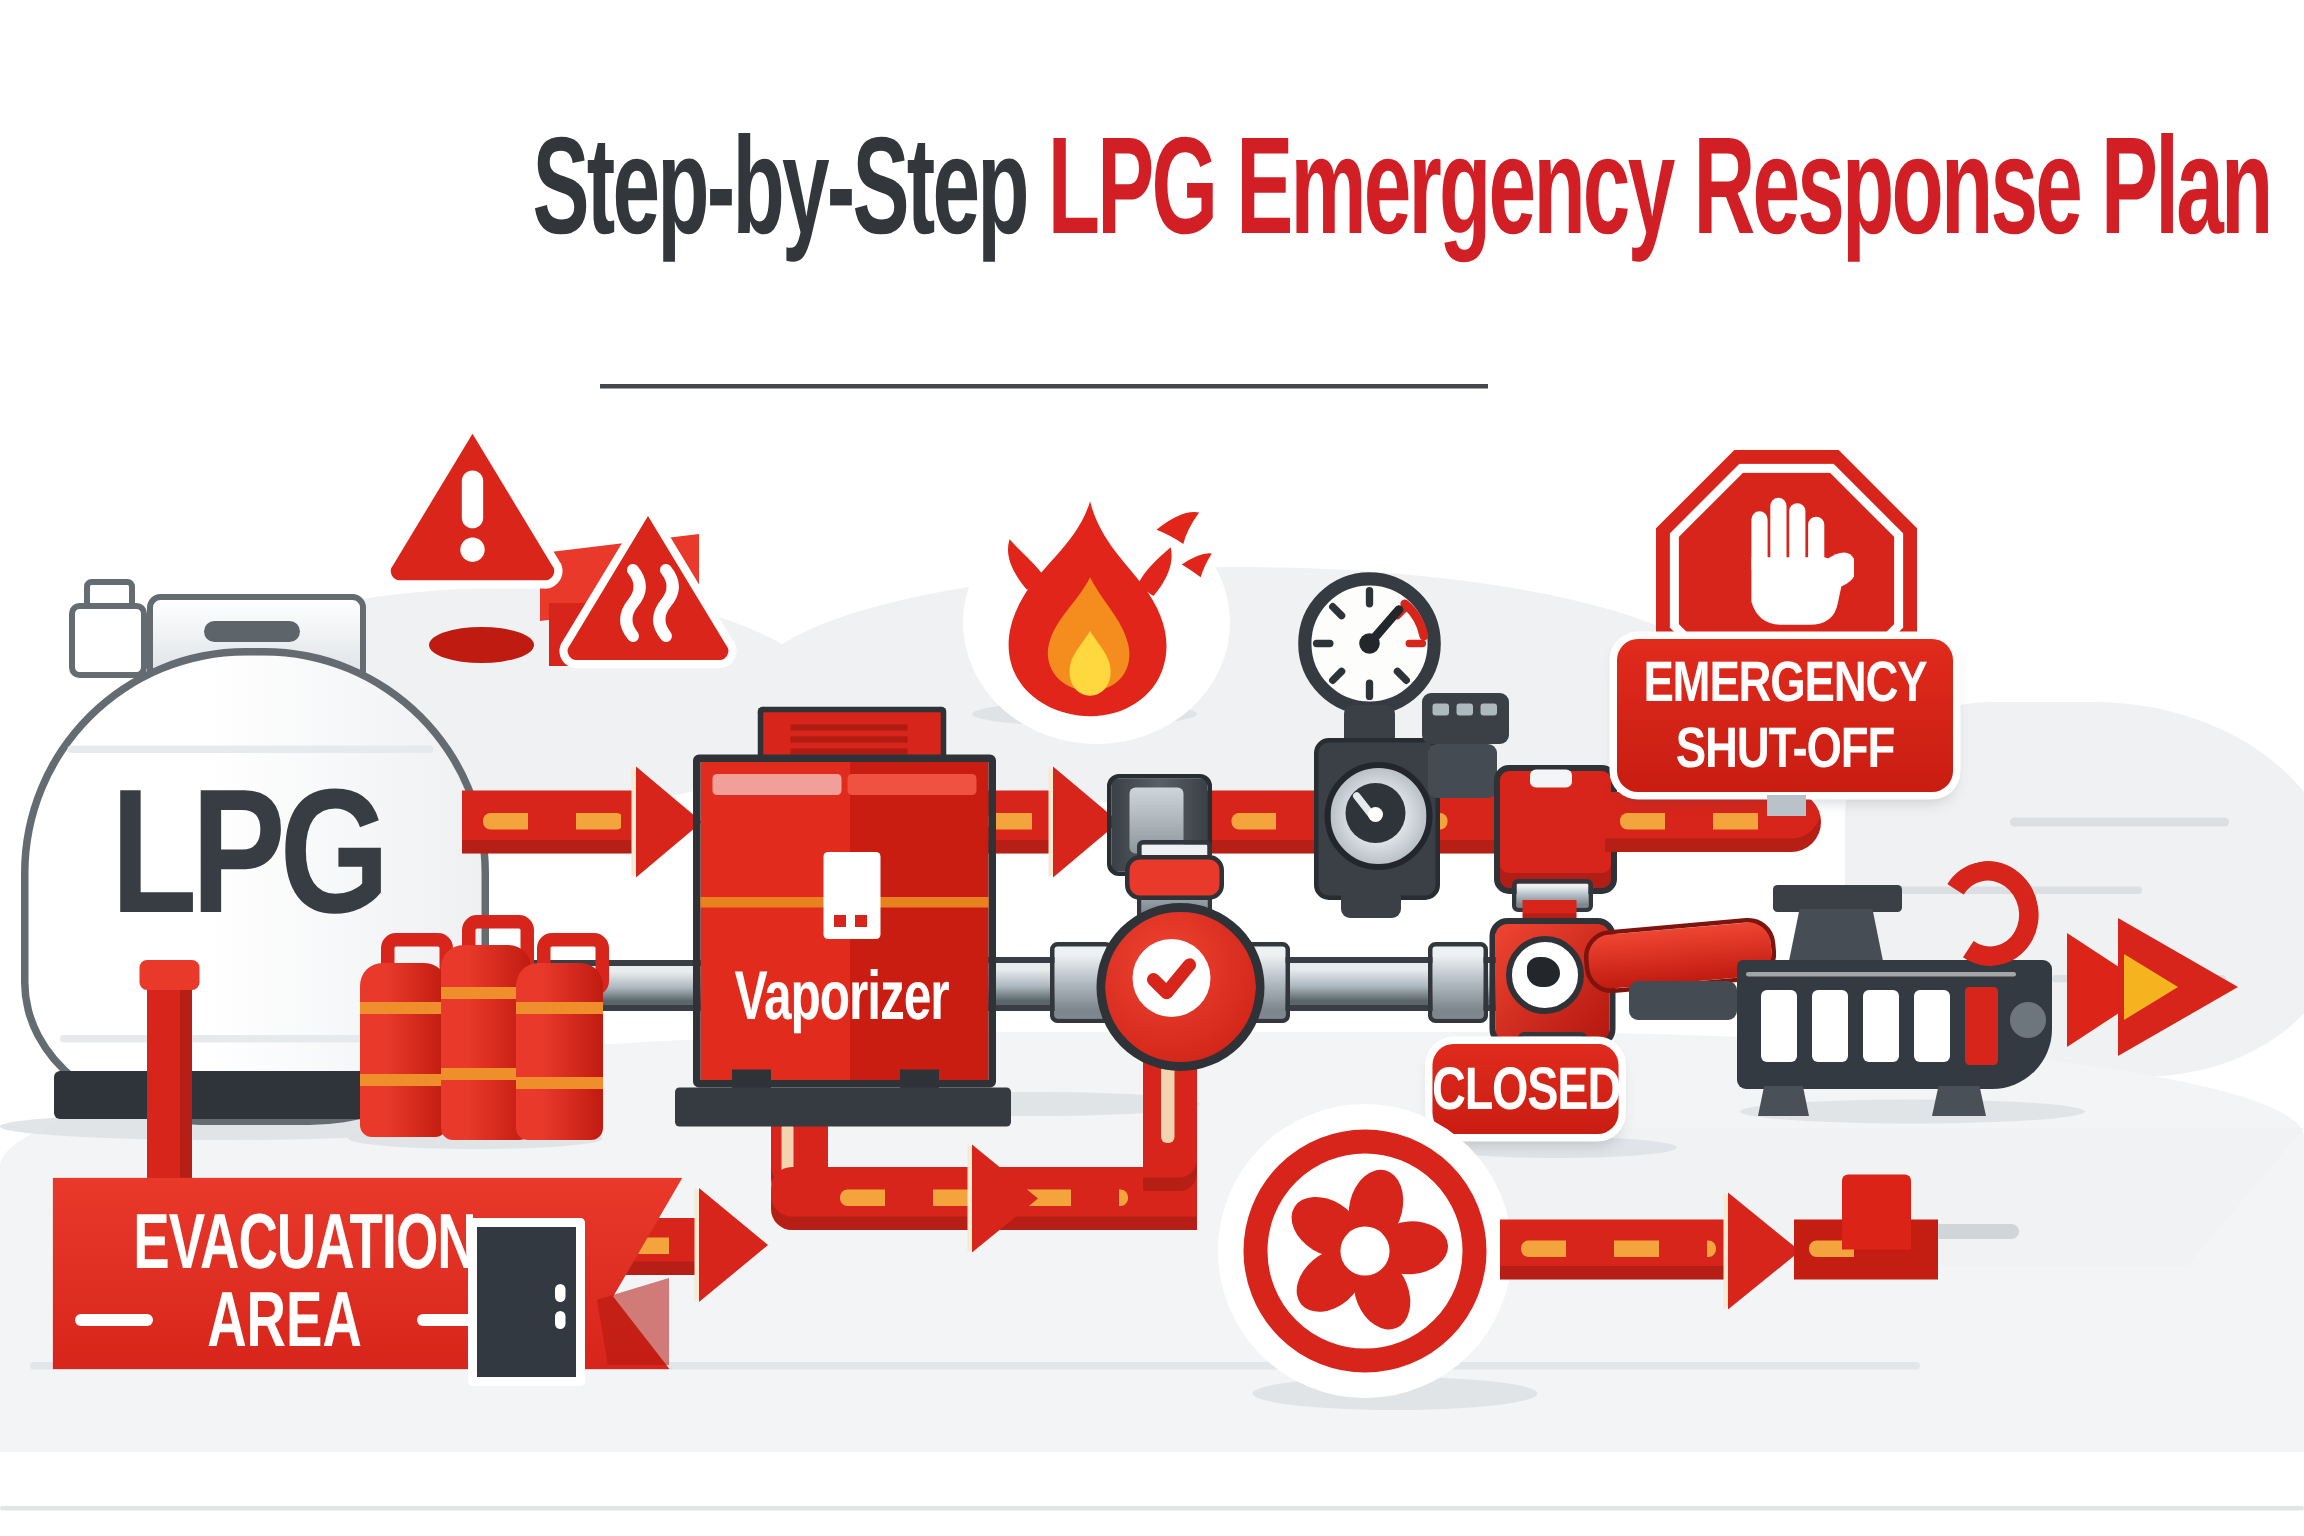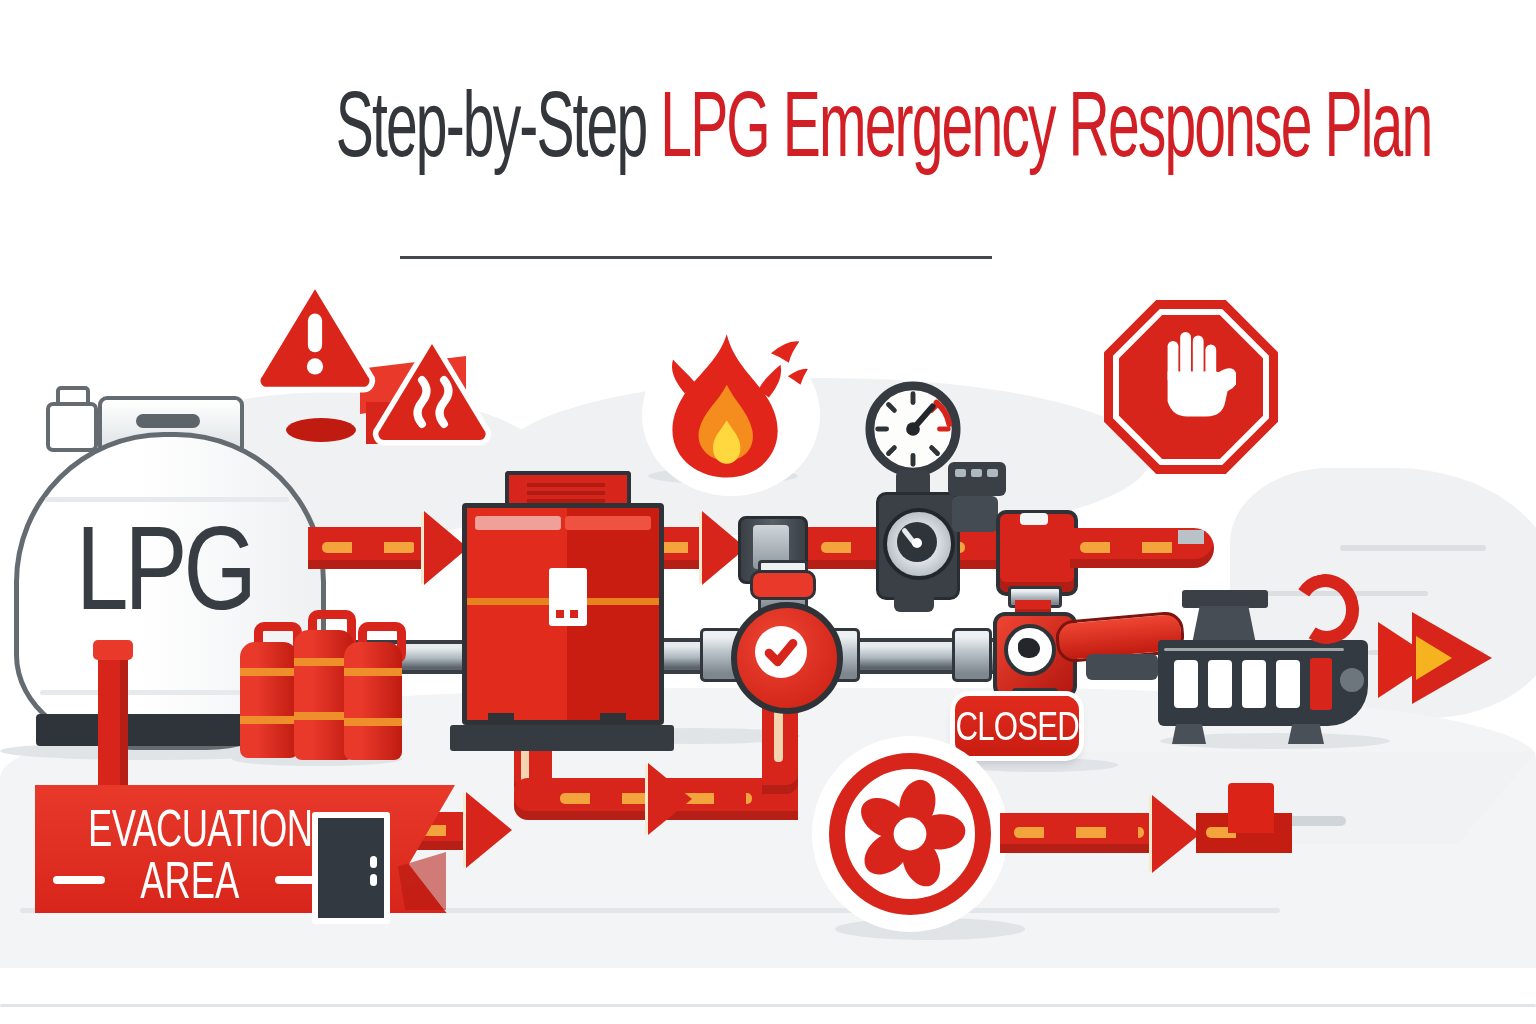--- a/index.html
+++ b/index.html
@@ -1,17 +1,17 @@
 <!DOCTYPE html>
 <html><head>
 <meta charset="utf-8">
 <style>
   html,body{margin:0;padding:0;background:#fff;}
   #poster{position:relative;width:1536px;height:1024px;background:#ffffff;overflow:hidden;
-          font-family:"Liberation Sans", sans-serif;font-weight:normal;}
+          font-family:"Liberation Sans", sans-serif;font-weight:bold;}
   .abs{position:absolute;}
   .cnd{display:inline-block;transform:scaleX(var(--sx,.75));transform-origin:50% 50%;white-space:nowrap;}
   
   .blob{background:#f0f1f2;border-radius:50%;}
   .gline{background:#dbdfe2;border-radius:4px;}
   .shadow{background:#dde1e4;border-radius:50%;opacity:.85;}
   
   .rband{background:#d8251b;box-shadow:inset 0 -9px 0 rgba(0,0,0,.16);}
   .dash{position:absolute;left:14px;right:14px;top:50%;height:11px;margin-top:-6px;
         background:repeating-linear-gradient(90deg,#f3a43c 0 30px,rgba(0,0,0,0) 30px 62px);border-radius:5px;}
@@ -203,20 +203,23 @@
   </div>
   <div class="abs" style="left:462px;top:503px;width:192px;height:212px;background:linear-gradient(90deg,#e02b1d 52%,#c91d12 52%);border:5px solid #2f3338;border-radius:4px;">
     <div style="position:absolute;left:8px;top:8px;width:86px;height:14px;background:rgba(255,255,255,.55);border-radius:3px;"></div>
     <div style="position:absolute;left:98px;top:8px;width:86px;height:14px;background:#ef5240;border-radius:3px;"></div>
     <div style="position:absolute;left:0;right:0;top:90px;height:7px;background:#e8821e;"></div>
     <div style="position:absolute;left:82px;top:60px;width:38px;height:58px;background:#fff;border-radius:3px;">
       <span style="position:absolute;left:7px;bottom:8px;width:8px;height:8px;background:#d8251b;"></span>
       <span style="position:absolute;left:21px;bottom:8px;width:8px;height:8px;background:#d8251b;"></span>
     </div>
   </div>
+  <div class="abs" style="left:462px;top:636px;width:192px;text-align:center;font-size:46px;letter-spacing:-1px;color:#fff;">
+    <span class="cnd" style="--sx:.72;">Vaporizer</span>
+  </div>
   <div class="abs" style="left:488px;top:713px;width:26px;height:16px;background:#2f3338;"></div>
   <div class="abs" style="left:600px;top:713px;width:26px;height:16px;background:#2f3338;"></div>
   <div class="abs" style="left:450px;top:725px;width:224px;height:26px;background:#363b41;border-radius:3px;"></div>
 
   <div class="abs silver" style="left:758px;top:560px;width:44px;height:52px;border-radius:4px;"></div>
   <div class="abs" style="left:750px;top:570px;width:60px;height:24px;background:#e8392b;border:3px solid #2f3338;border-radius:10px;"></div>
   <div class="abs" style="left:731px;top:602px;width:100px;height:100px;border-radius:50%;background:radial-gradient(circle at 40% 35%,#ef4533,#c91d12);border:6px solid #2f3338;">
     <div style="position:absolute;left:18px;top:18px;width:52px;height:52px;border-radius:50%;background:#fff;">
       <svg viewBox="0 0 44 44" style="position:absolute;left:2px;top:2px;width:48px;height:48px;">
         <path d="M11 23 L19 31 L33 14" fill="none" stroke="#d8251b" stroke-width="8" stroke-linecap="round" stroke-linejoin="round"></path>
@@ -244,20 +247,24 @@
   <svg class="abs" viewBox="0 0 100 110" style="left:1146px;top:326px;width:90px;height:100px;">
     <g fill="#ffffff">
       <rect x="24" y="16" width="12" height="48" rx="6"></rect>
       <rect x="38" y="6" width="12" height="58" rx="6"></rect>
       <rect x="52" y="10" width="12" height="54" rx="6"></rect>
       <rect x="66" y="20" width="12" height="44" rx="6"></rect>
       <path d="M24 50 H78 q16 4 13 20 l-3 14 q-3 16 -21 16 H46 q-17 0 -22 -17 Z"></path>
       <path d="M79 52 q18 -12 22 2 q3 11 -9 17 l-13 6 Z"></path>
     </g>
   </svg>
+  <div class="abs sign" style="left:1078px;top:426px;width:224px;height:102px;line-height:44px;">
+    <span class="cnd" style="--sx:.8;font-size:38px;letter-spacing:-1px;">EMERGENCY</span>
+    <span class="cnd" style="--sx:.8;font-size:38px;letter-spacing:-1px;">SHUT-OFF</span>
+  </div>
   <div class="abs" style="left:1178px;top:530px;width:26px;height:14px;background:#b9c2c9;"></div>
 
   <div class="abs" style="left:1182px;top:590px;width:86px;height:18px;background:#3b4047;border-radius:3px;"></div>
   <div class="abs" style="left:1192px;top:606px;width:64px;height:38px;background:#474d55;clip-path:polygon(12% 0,88% 0,100% 100%,0 100%);"></div>
   <div class="abs" style="left:1158px;top:640px;width:210px;height:86px;background:#343a41;border-radius:4px 6px 40px 6px;">
     <div style="position:absolute;left:6px;top:8px;right:24px;height:3px;background:rgba(255,255,255,.55);border-radius:2px;"></div>
     <span class="white-dot" style="position:absolute;left:16px;top:20px;width:24px;height:48px;"></span>
     <span class="white-dot" style="position:absolute;left:50px;top:20px;width:24px;height:48px;"></span>
     <span class="white-dot" style="position:absolute;left:84px;top:20px;width:24px;height:48px;"></span>
     <span class="white-dot" style="position:absolute;left:118px;top:20px;width:24px;height:48px;"></span>

